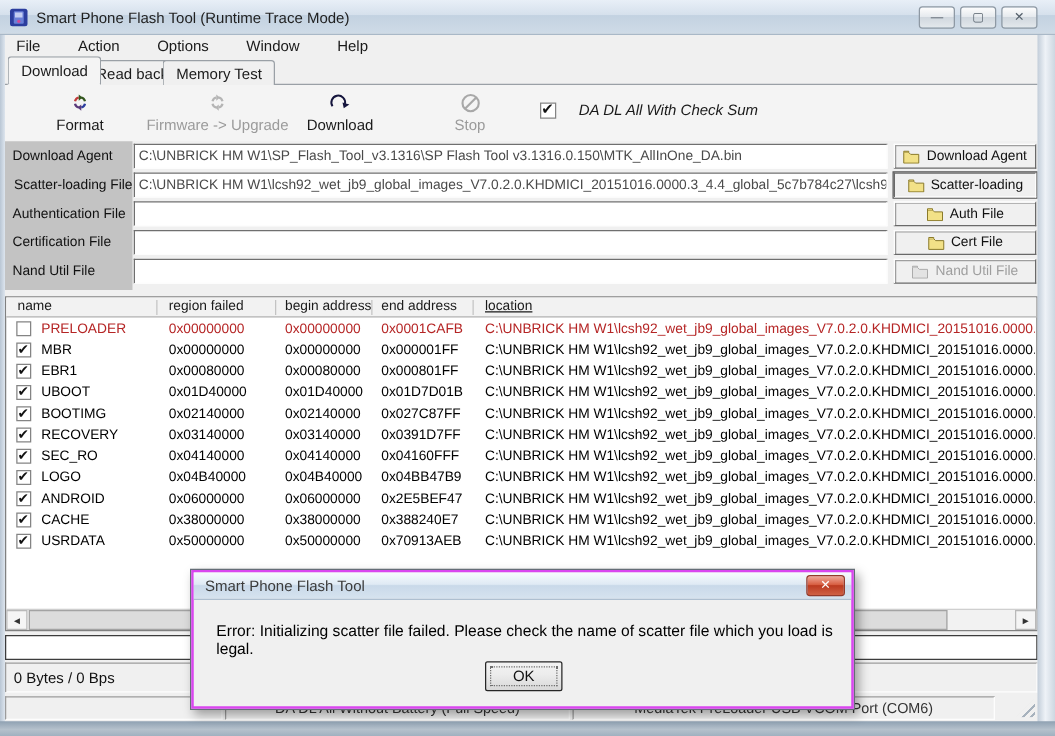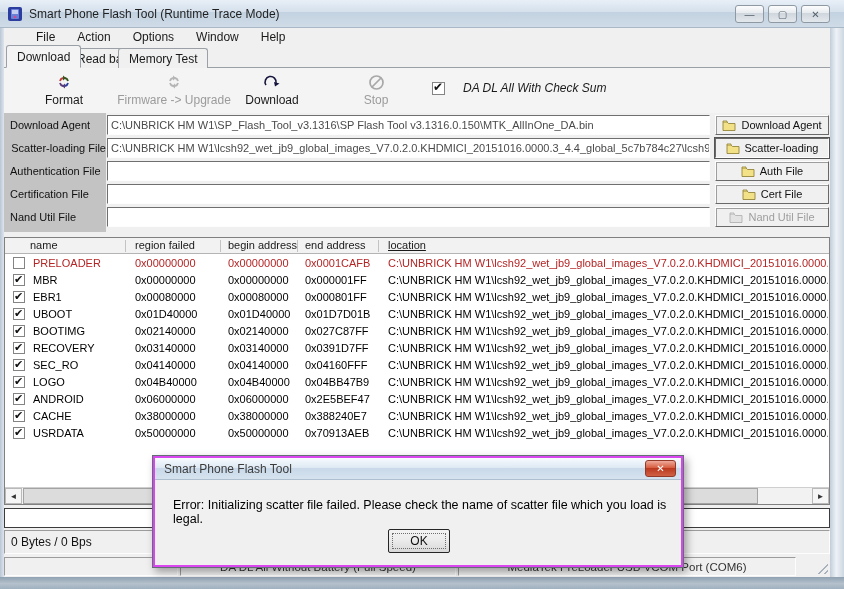--- a/index.html
+++ b/index.html
@@ -12,31 +12,31 @@
   .titlebar { position:absolute; left:0; top:0; width:844px; height:28px;
     background:linear-gradient(#e8eff7,#d5e0ec 45%,#c3d2e1 46%,#cfdbe7); border-bottom:1px solid #a9b8c7;
     display:flex; align-items:center; }
   .app-icon { width:16px; height:16px; margin:0 6px 0 7px; }
   .title-text { font-size:12px; color:#1f1f1f; }
   .winbtns { position:absolute; right:14px; top:5px; display:flex; gap:4px; }
   .winbtn { width:29px; height:18px; border:1px solid #8e99a4; border-radius:3px;
     background:linear-gradient(#fdfdfd,#e6eaee 45%,#cfd6dd 46%,#e3e8ec);
     display:flex; align-items:center; justify-content:center; font-size:10px; color:#55606b; }
   .menubar { position:absolute; left:4px; top:28px; width:744px; height:17px; background:#f0f0f0;
-    display:flex; align-items:center; gap:4px;padding-left:23px; }
+    display:flex; align-items:center; gap:12px; }
   .menu-item { padding:1px 9px; font-size:12px; color:#1a1a1a; }
 
   
   .tabstrip { position:absolute; left:4px; top:45px; width:826px; height:23px; }
   .tabstrip .baseline { position:absolute; left:0; right:0; bottom:0; height:1px; background:#9aa0a6; }
   .tab { position:absolute; bottom:0; height:20px; padding:0 10px; background:#f0f0f0;
     border:1px solid #9aa0a6; border-bottom:none; border-radius:3px 3px 0 0;
     font-size:12px; display:flex; align-items:center; color:#1a1a1a; }
   .tab.active { height:23px; background:#f4f4f4; z-index:2; border-bottom:1px solid #f4f4f4; }
-  .tab.t0 { left:2px; } .tab.t1 { left:62px; } .tab.t2 { left:114px; }
+  .tab.t0 { left:2px; } .tab.t1 { left:62px; } .tab.t2 { left:126px; }
 
   
   .toolbar { position:absolute; left:4px; top:68px; width:826px; height:45px; background:#f4f4f4; }
   .tbtn { position:absolute; top:5px; text-align:center; }
   .tbtn .ticon { height:18px; display:flex; align-items:center; justify-content:center; }
   .tbtn .tlabel { font-size:12px; margin-top:2px; color:#1a1a1a; }
   .tbtn.disabled .tlabel { color:#9b9b9b; }
   .tb-format { left:18px; width:84px; } .tb-firmware { left:90px; width:160px; }
   .tb-download { left:226px; width:84px; } .tb-stop { left:330px; width:84px; }
   .chk-wrap { position:absolute; left:428px; top:13px; display:flex; align-items:center; gap:18px;font-style:italic; }
@@ -58,21 +58,21 @@
   .fbtn.disabled svg path { fill:#e3e3e3; stroke:#ababab; }
   .fy0 { top:2px; } .fy1 { top:25px; } .fy2 { top:48px; } .fy3 { top:71px; } .fy4 { top:94px; }
   .ly0 { top:6px; } .ly1 { top:29px;text-align:right; } .ly2 { top:52px; } .ly3 { top:75px; } .ly4 { top:98px; }
 
   
   .table { position:absolute; left:4px; top:237px; width:826px; height:268px; background:#fff;
     border:1px solid #808080; }
   .thead { position:absolute; left:0; top:0; right:0; height:16px; background:#f2f2f2;
     border-bottom:1px solid #b4b4b4; }
   .thead span { position:absolute; top:1px; font-size:11px; color:#1a1a1a; }
-  .h-name{left:25px;} .h-region{left:130px;} .h-begin{left:223px;} .h-end{left:300px;} .h-loc{left:383px;text-decoration:underline;}
+  .h-name{left:9px;} .h-region{left:130px;} .h-begin{left:223px;} .h-end{left:300px;} .h-loc{left:383px;text-decoration:underline;}
   .hsep { position:absolute; top:2px; height:12px; width:1px; background:#c3c3c3; }
   .s1{left:120px;} .s2{left:215px;} .s3{left:292px;} .s4{left:373px;}
   .tbody { position:absolute; left:0; top:17px; right:0; bottom:18px; overflow:hidden; }
   .trow { position:relative; height:17px; font-size:11px; color:#000; }
   .trow .cb { position:absolute; left:8px; top:2px; width:12px; height:12px; }
   .trow .cb.checked::after { font-size:11px; top:-2px; }
   .c-name { position:absolute; left:28px; top:2px; }
   .c-region { position:absolute; left:130px; top:2px; }
   .c-begin { position:absolute; left:223px; top:2px; }
   .c-end { position:absolute; left:300px; top:2px; }

